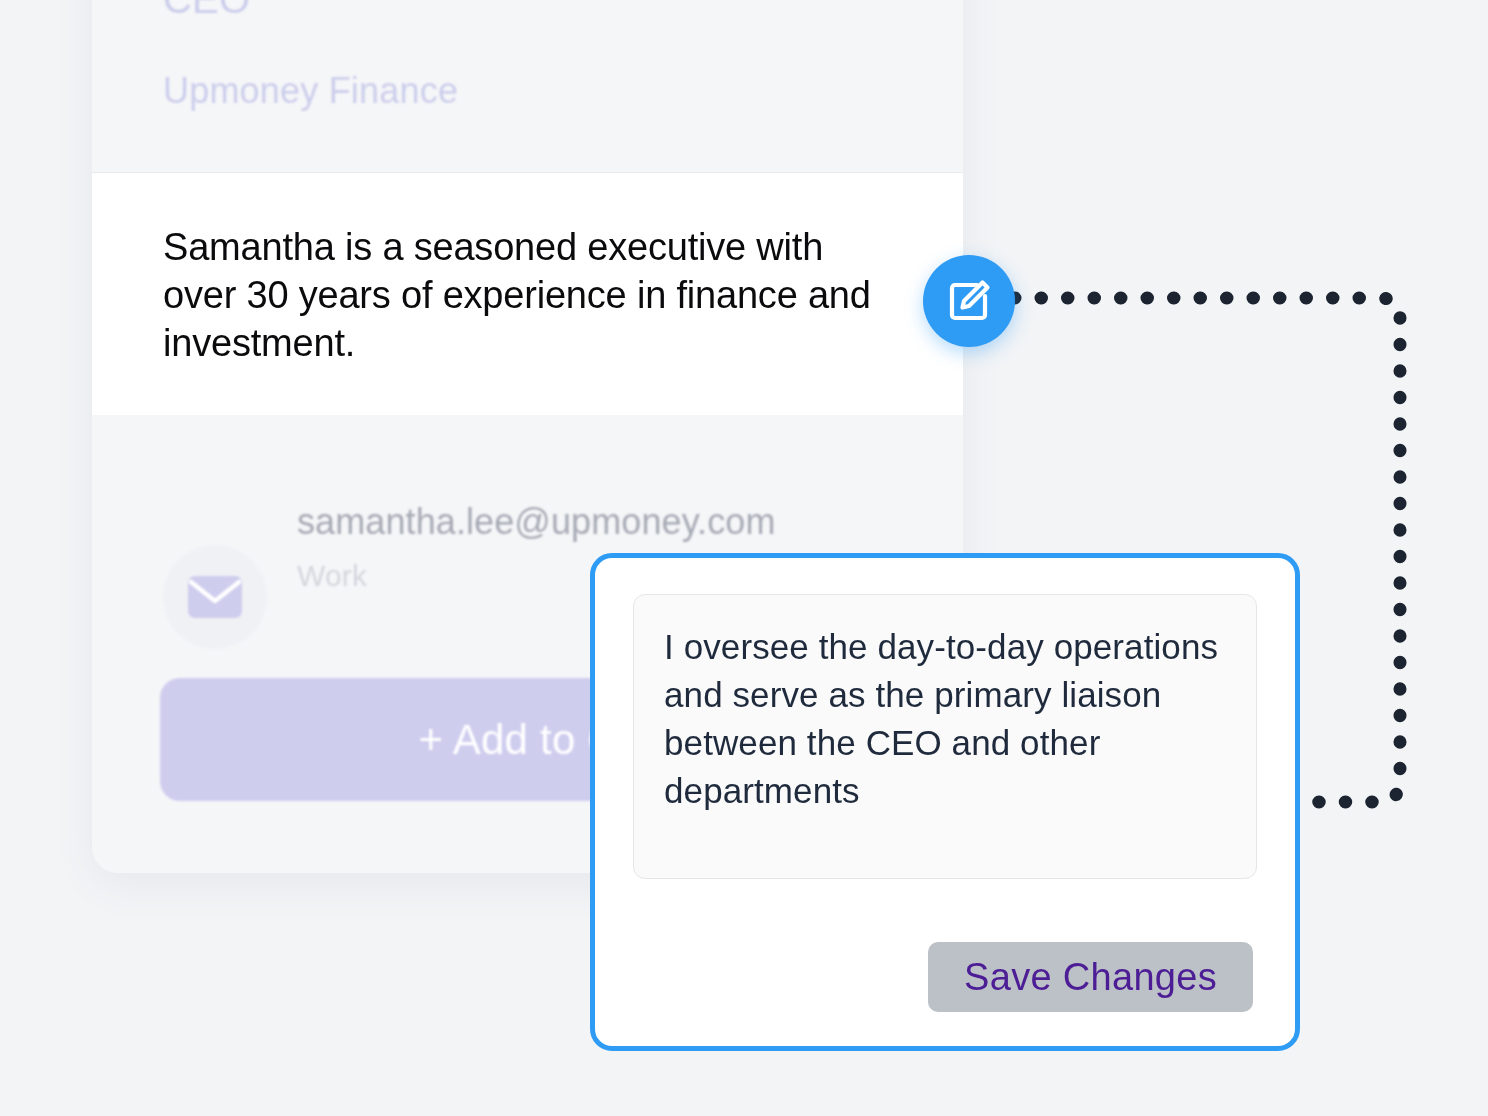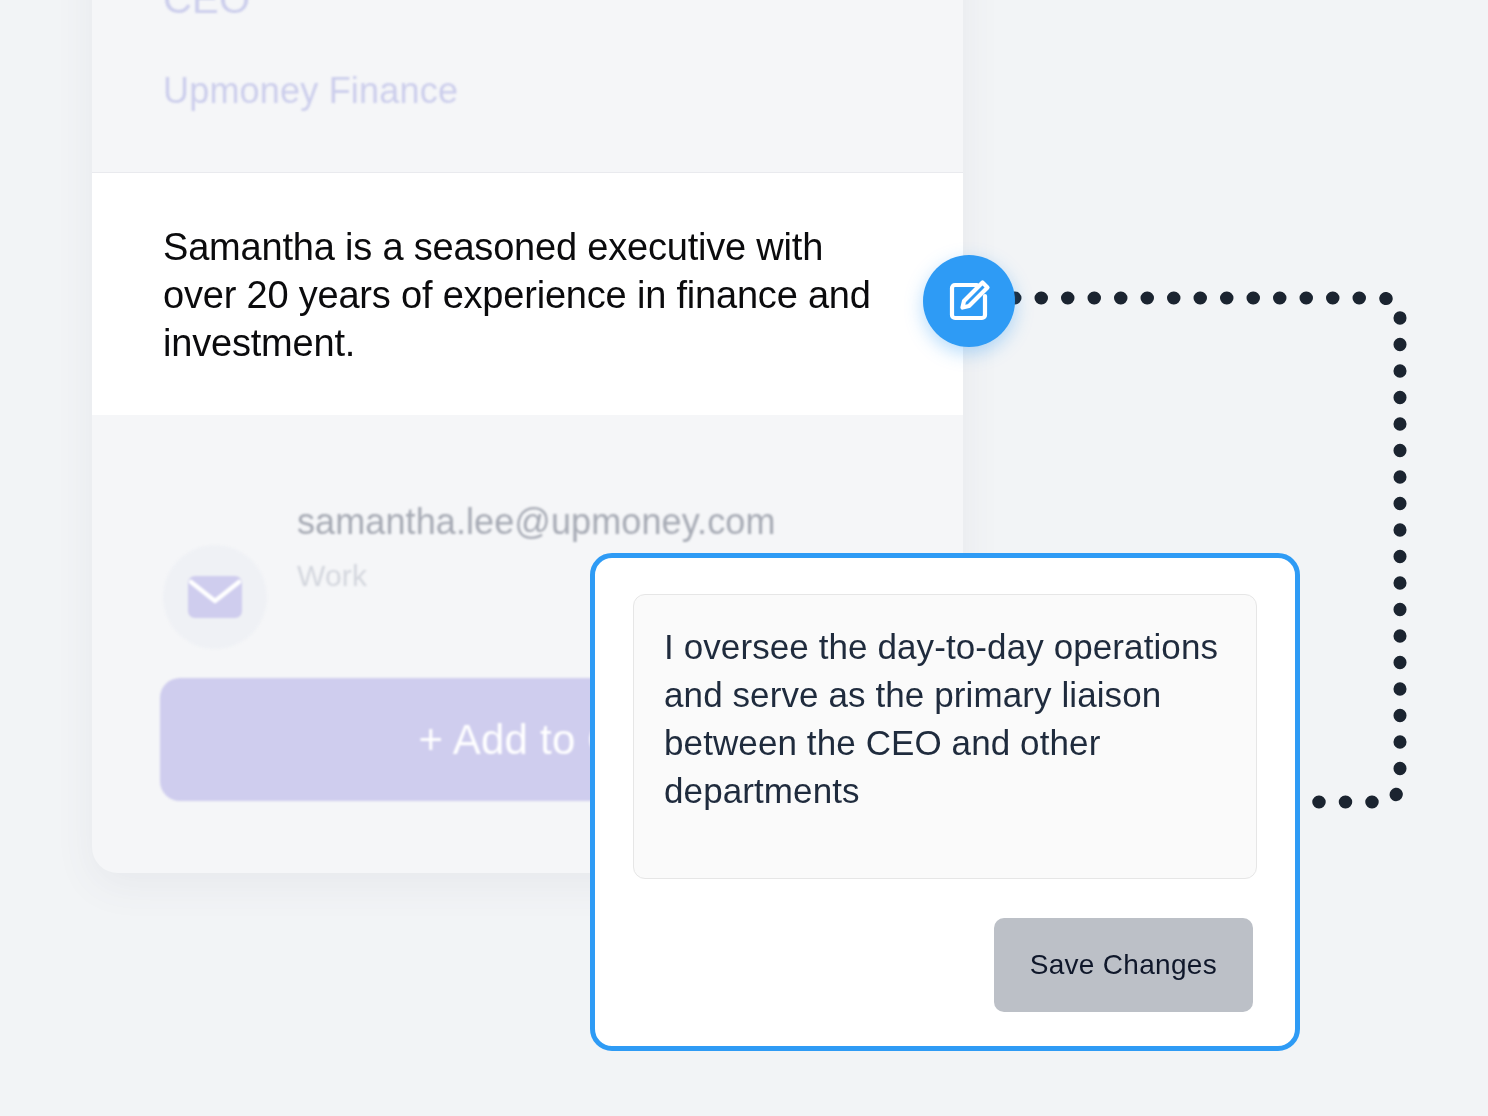--- a/index.html
+++ b/index.html
@@ -223,43 +223,43 @@
     display: flex;
     justify-content: flex-end;
     padding-right: 4px;
     padding-bottom: 4px;
   }
 
   #save-changes-button {
     background: #bcc0c7;
     border: none;
     border-radius: 10px;
-    color: #0f172a;
-    font-family: "Liberation Sans", sans-serif;
-    font-size: 28px;
+    color: #4c1d95;
+    font-family: "Liberation Sans", sans-serif;
+    font-size: 38px;
     letter-spacing: 0.3px;
-    padding: 33px 36px;
+    padding: 16px 36px;
     cursor: pointer;
     line-height: 1;
   }
 </style>
 </head>
 <body>
 
 <div id="contact-card">
 
   <div id="card-header">
     <p class="role-text">CEO</p>
     <p class="company-text">Upmoney Finance</p>
   </div>
 
   <div id="card-divider"></div>
 
   <div id="bio-row">
-    <p id="bio-text">Samantha is a seasoned executive with over 20 years of experience in finance and investment.</p>
+    <p id="bio-text">Samantha is a seasoned executive with over 30 years of experience in finance and investment.</p>
   </div>
 
   <div id="email-row">
     <div id="email-icon-wrap">
       <svg width="56" height="44" viewBox="0 0 56 44" aria-hidden="true">
         <rect x="1" y="1" width="54" height="42" rx="7" fill="#cfcdee"></rect>
         <path d="M4 7 L28 26 L52 7" fill="none" stroke="#ffffff" stroke-width="4.5" stroke-linecap="round" stroke-linejoin="round"></path>
       </svg>
     </div>
     <div id="email-texts">

